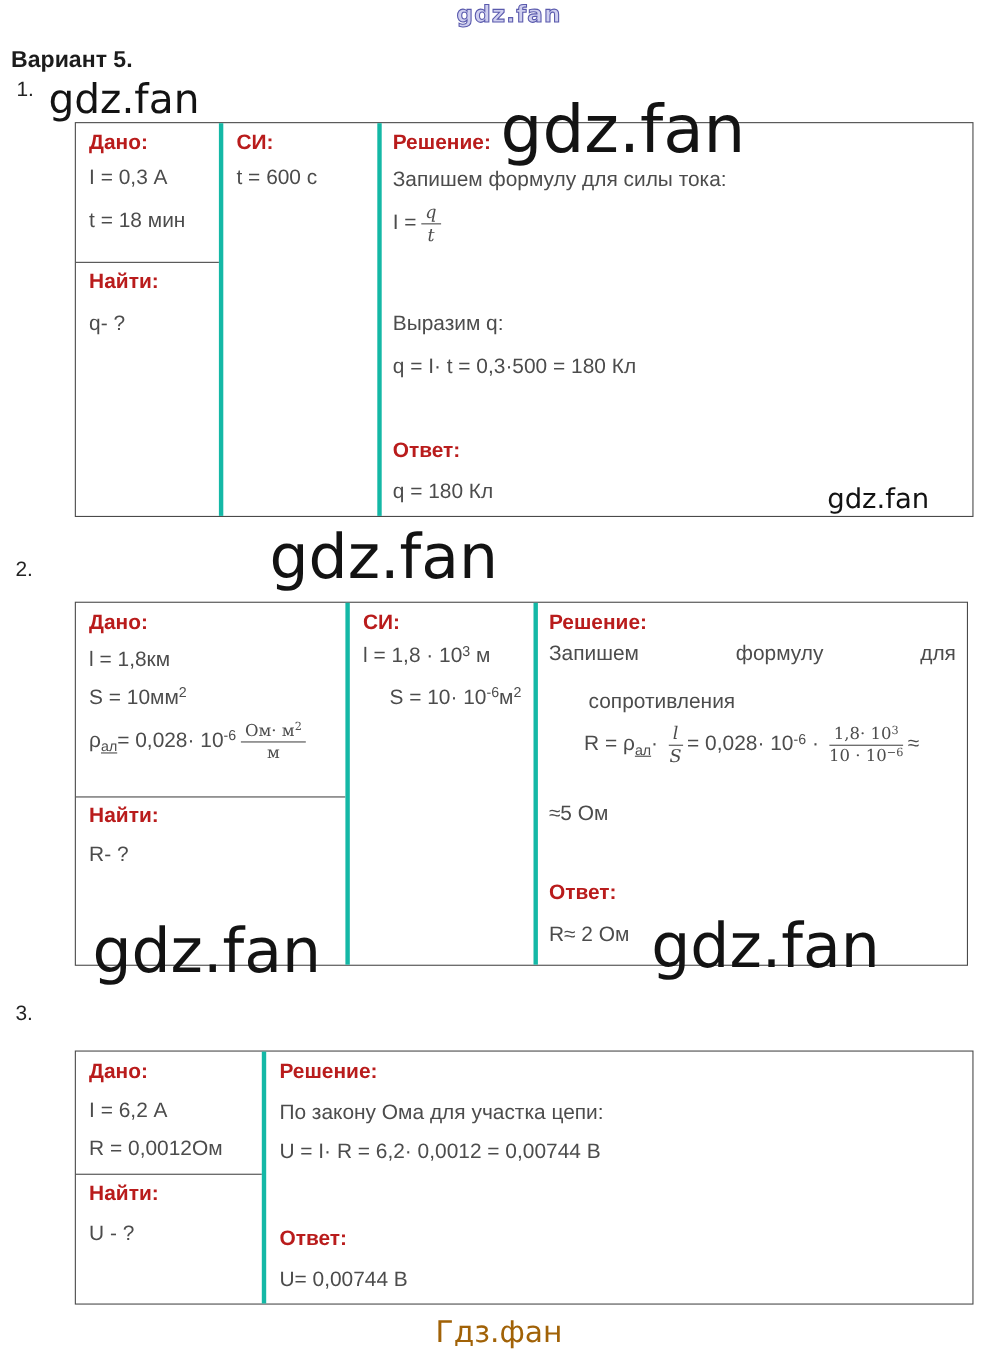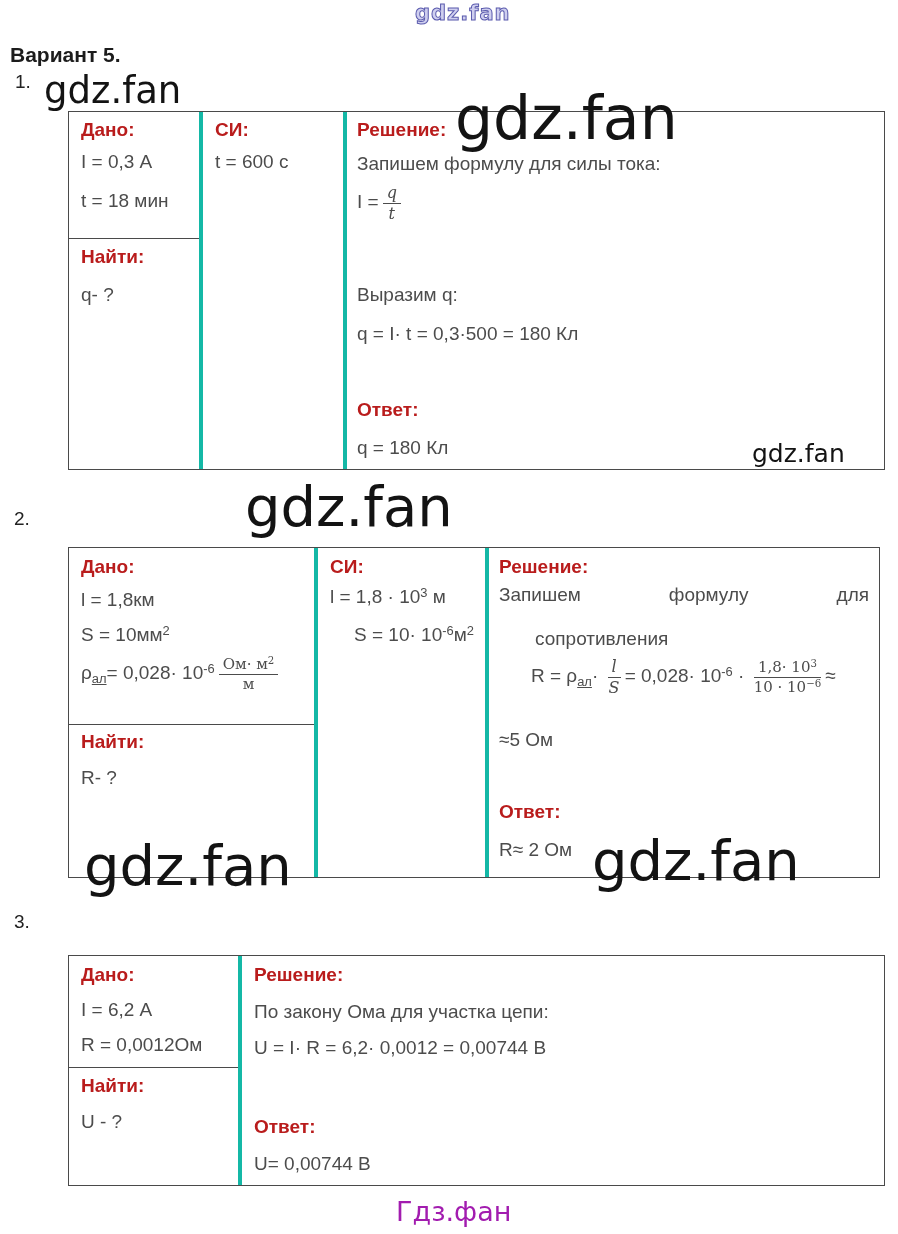--- a/index.html
+++ b/index.html
@@ -17,21 +17,21 @@
   .num-label { position:absolute; font-size:19px; color:#222222; }
   .wm {
     position:absolute; font-family:"DejaVu Sans", sans-serif; color:#131313;
     white-space:nowrap; z-index:5; line-height:1;
   }
   .wm-outline {
     color:#cfcfef; -webkit-text-stroke:1px #5a5aad;
     font-weight:600; letter-spacing:1px;
   }
   .title { position:absolute; font-size:21px; font-weight:bold; color:#1c1c1c; }
-  .footer { position:absolute; font-family:"DejaVu Sans", sans-serif; font-size:27px; color:#a21caf; }
+  .footer { position:absolute; font-family:"DejaVu Sans", sans-serif; font-size:27px; color:#a16207; }
   
   .frac {
     display:inline-flex; flex-direction:column; align-items:center;
     vertical-align:middle; margin:0 4px; line-height:1.1; text-align:center;
   }
   .frac > .fnum { border-bottom:1px solid #4c4c4c; padding:0 4px 1px; }
   .frac > .fden { padding-top:1px; }
   .frac.serif  { font-family:"DejaVu Serif", serif; font-size:15px; }
   .frac.italic { font-family:"DejaVu Serif", serif; font-size:16px; font-style:italic; }
   .sup { font-size:0.68em; position:relative; top:-0.48em; }

